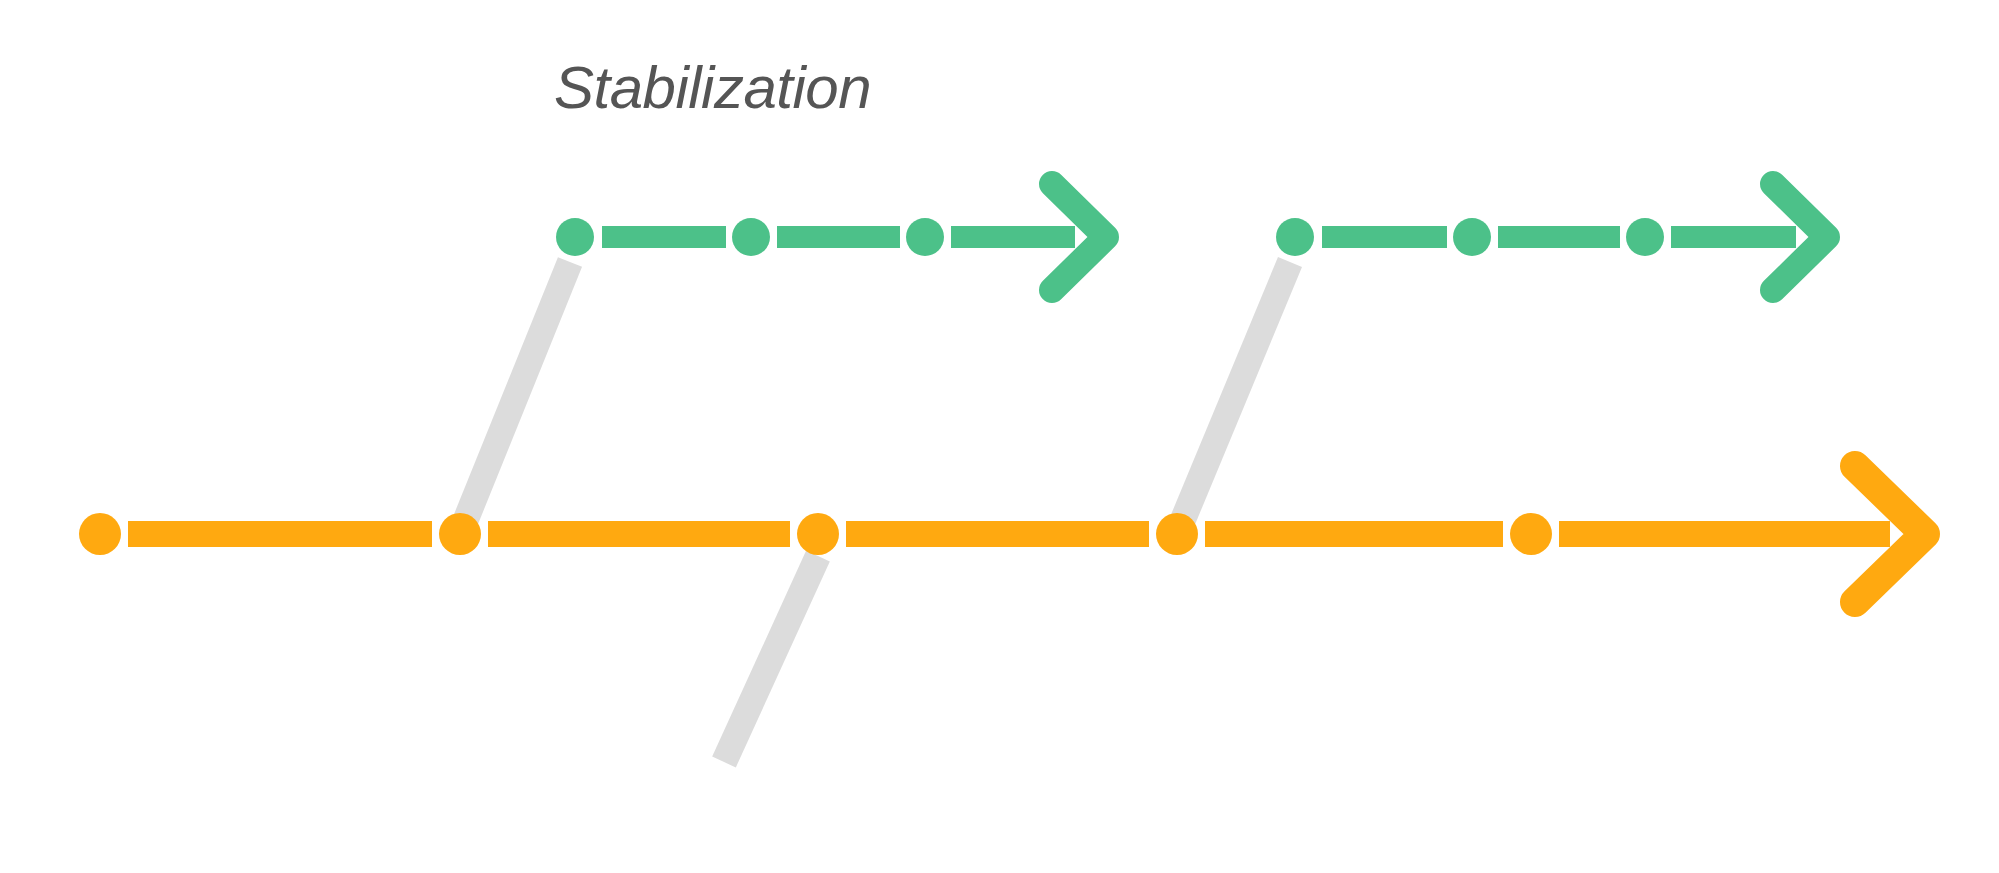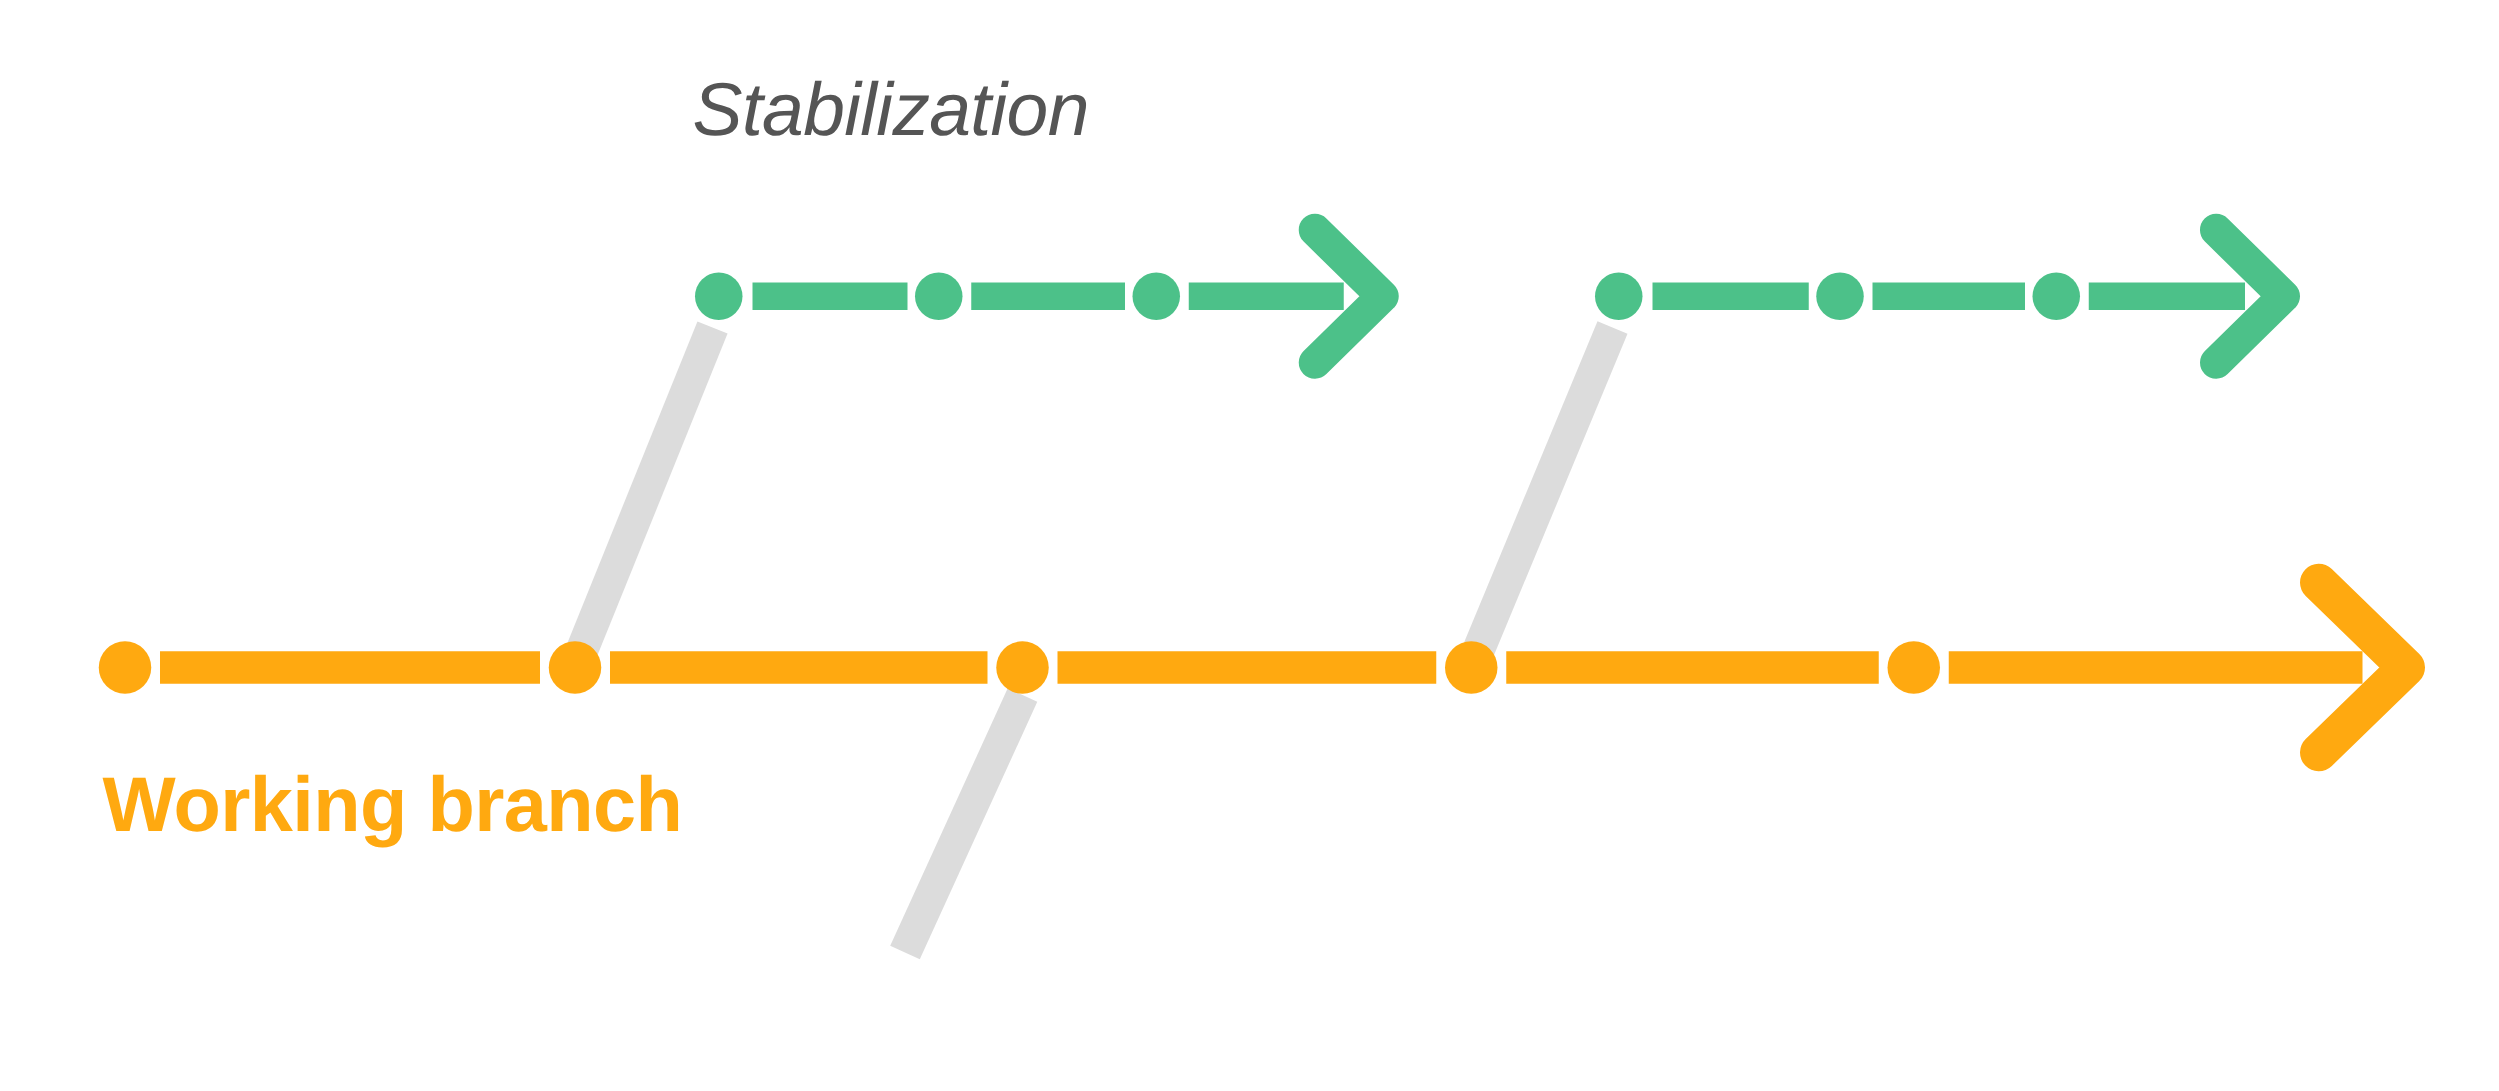--- a/index.html
+++ b/index.html
@@ -111,15 +111,14 @@
 
       <circle cx="1295" cy="237" r="19" fill="#4CC189"></circle>
       <circle cx="1472" cy="237" r="19" fill="#4CC189"></circle>
       <circle cx="1645" cy="237" r="19" fill="#4CC189"></circle>
     </g>
   </svg>
 
   <div class="label label-stabilization">Stabilization</div>
 
 
-  <div class="label label-working">Working branch</div>
 
 </div>
 
 </body></html>

